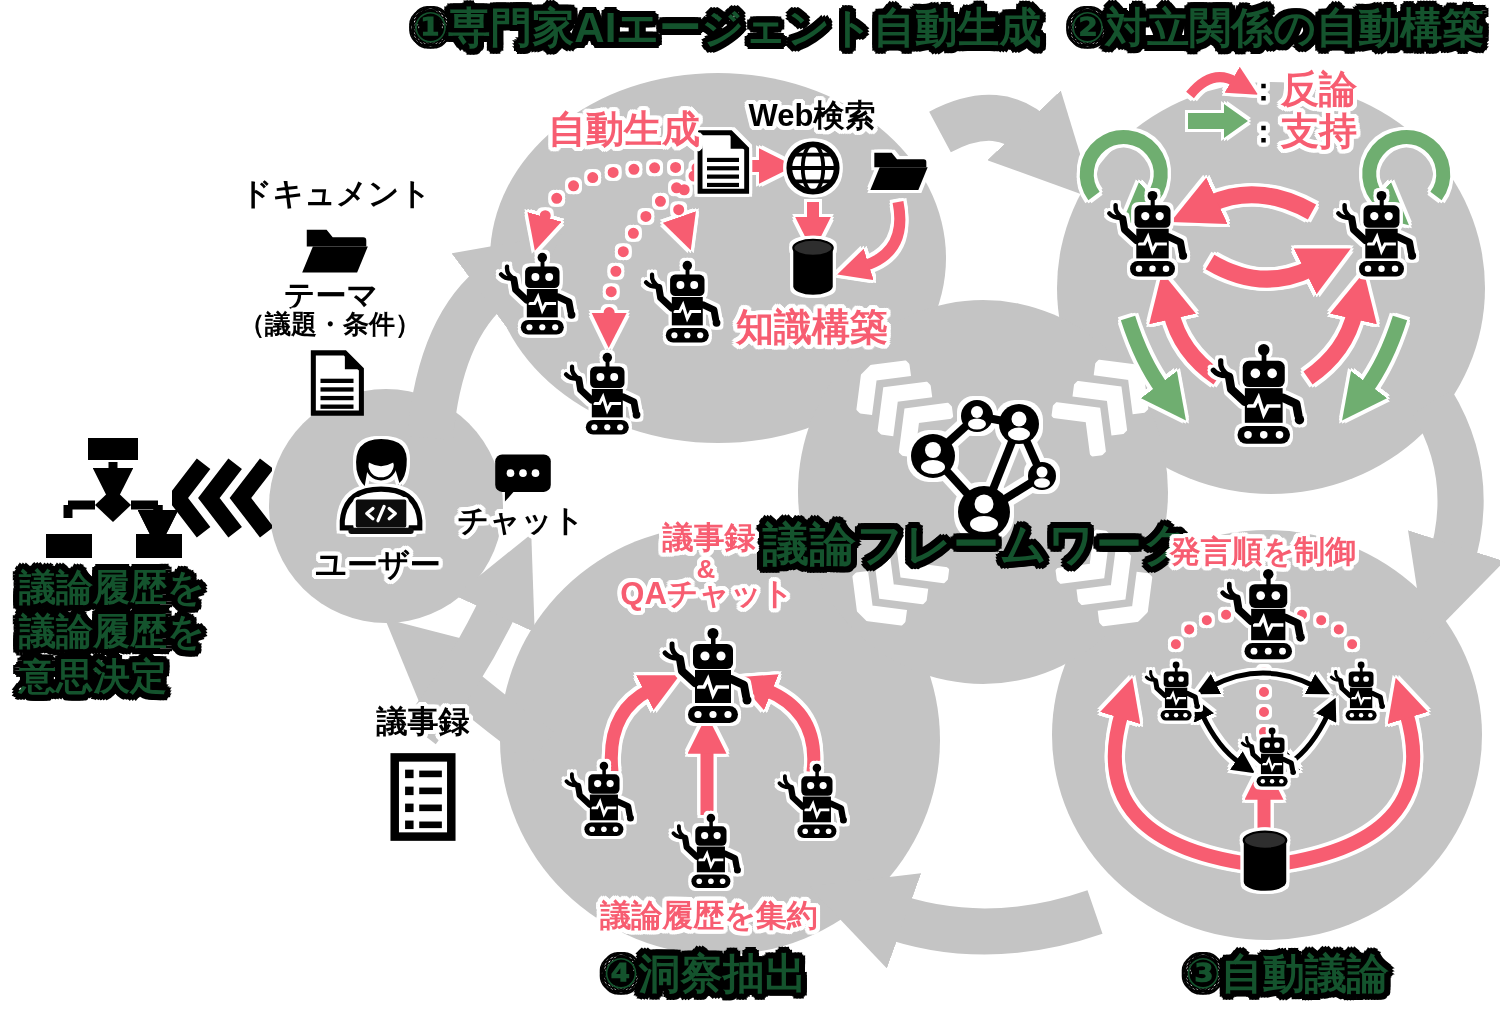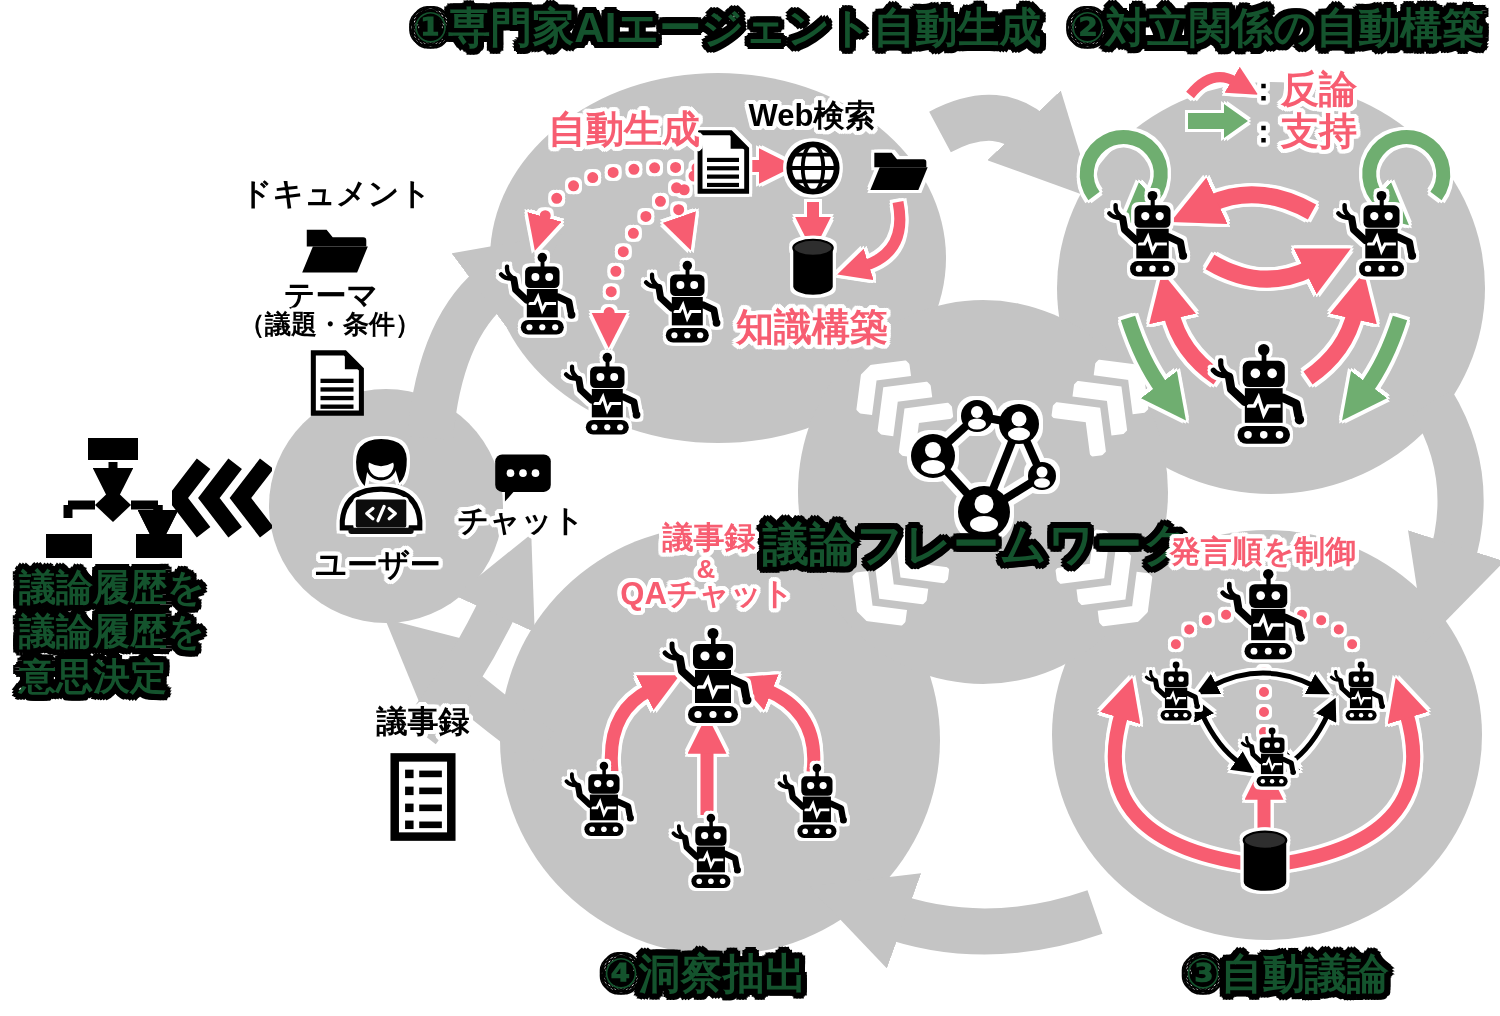--- a/index.html
+++ b/index.html
@@ -347,14 +347,15 @@
 <div class="legend-row" style="left:1248px;top:106px;">
   <span class="blk ow fs31">：</span>
   <span class="pink ow fs33">支持</span>
 </div>
 
 <div class="txt pink ow fs31" style="left:1263px;top:536px;">発言順を制御</div>
 
 <div class="txt pink ow fs31" style="left:709px;top:522px;">議事録</div>
 <div class="txt pink ow fs23" style="left:706px;top:556px;">&amp;</div>
 <div class="txt pink ow fs31" style="left:707px;top:578px;">QAチャット</div>
+<div class="txt pink ow fs31" style="left:709px;top:900px;">議論履歴を集約</div>
 
 </div>
 
 </body></html>

